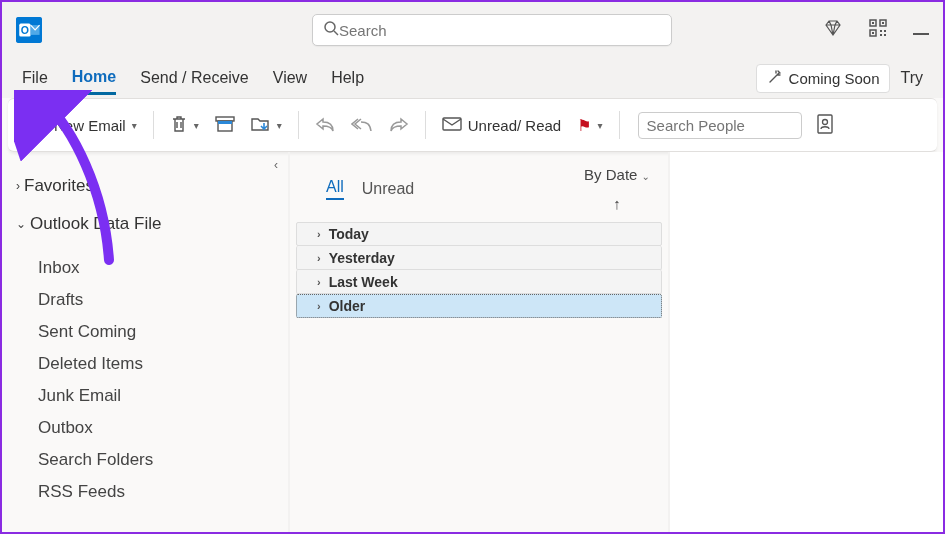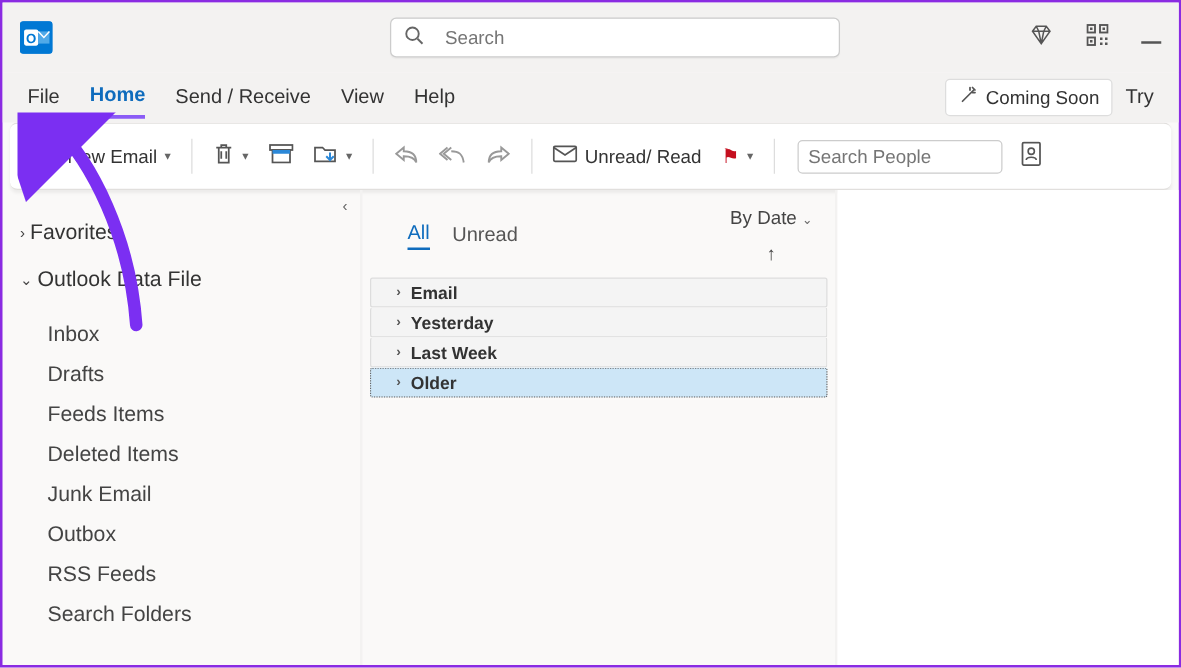--- a/index.html
+++ b/index.html
@@ -4,29 +4,29 @@
 <style>
 * { box-sizing: border-box; margin: 0; padding: 0; font-family: 'Segoe UI', Arial, sans-serif; }
 body { width: 945px; height: 534px; border: 2px solid #8a2be2; background: #faf9f8; overflow: hidden; position: relative; }
 
 
 .titlebar { height: 56px; display: flex; align-items: center; padding: 0 14px; background: #f3f2f1; }
 .app-logo { width: 26px; height: 26px; background: #0078d4; border-radius: 3px; display: flex; align-items: center; justify-content: center; }
 .app-logo svg { width: 26px; height: 26px; }
 .search-wrap { margin-left: 270px; }
 .search-box { display: flex; align-items: center; width: 360px; height: 32px; background: #fff; border: 1px solid #ccc; border-radius: 5px; padding: 0 10px; box-shadow: 0 1px 1px rgba(0,0,0,.04); }
-.search-box input { border: none; outline: none; width: 100%; font-size: 15px; color: #a21caf; background: transparent; margin-left: 17px; }
+.search-box input { border: none; outline: none; width: 100%; font-size: 15px; color: #a21caf; background: transparent; }
 .title-right { margin-left: auto; display: flex; align-items: center; gap: 26px; }
 .tb-icon { color: #555; }
 .win-min { width: 16px; height: 2px; background: #555; margin-top: 8px; }
 
 
 .menubar { height: 40px; display: flex; align-items: center; padding: 0 20px; background: #f3f2f1; font-size: 16px; color: #333; }
 .menubar .tab { margin-right: 24px; padding: 6px 0; cursor: pointer; }
-.menubar .tab.active { color: #0f6cbd; font-weight: 600; border-bottom: 3px solid #8b5cf6; }
+.menubar .tab.active { color: #0f6cbd; font-weight: 600; border-bottom: 3px solid #0369a1; }
 .menubar-right { margin-left: auto; display: flex; align-items: center; gap: 10px; }
 .coming-soon { display: flex; align-items: center; gap: 6px; background: #fff; border: 1px solid #ddd; border-radius: 4px; padding: 4px 10px; font-size: 15px; }
 
 
 .toolbar { height: 54px; background: #fff; border-top: 1px solid #e1dfdd; border-bottom: 1px solid #e1dfdd; display: flex; align-items: center; padding: 0 10px; box-shadow: 0 2px 3px rgba(0,0,0,.06); border-radius: 6px; margin: 0 6px; }
 .tb-btn { display: flex; align-items: center; gap: 6px; padding: 6px 8px; cursor: pointer; font-size: 15px; color: #333; }
 .sep { width: 1px; height: 28px; background: #ddd; margin: 0 8px; }
 .chev { font-size: 10px; color: #666; }
 .flag-red { color: #c50f1f; font-size: 16px; }
 .search-people { margin-left: 10px; display: flex; align-items: center; background: #fff; border: 1px solid #ccc; border-radius: 4px; padding: 4px 8px; width: 164px; }
@@ -225,40 +225,40 @@
     <div class="tree-head">
       <span class="caret">›</span>
       <span>Favorites</span>
     </div>
     <div class="tree-head">
       <span class="caret">⌄</span>
       <span>Outlook Data File</span>
     </div>
     <div class="tree-item">Inbox</div>
     <div class="tree-item">Drafts</div>
-    <div class="tree-item">Feeds Items</div>
+    <div class="tree-item">Sent Coming</div>
     <div class="tree-item">Deleted Items</div>
     <div class="tree-item">Junk Email</div>
     <div class="tree-item">Outbox</div>
+    <div class="tree-item">Search Folders</div>
     <div class="tree-item">RSS Feeds</div>
-    <div class="tree-item">Search Folders</div>
   </div>
 
   <div class="msglist">
     <div class="msglist-header">
       <span class="filter-all">All</span>
       <span class="filter-unread">Unread</span>
       <div class="sort-group">
         <span><span>By Date</span> <span class="chev">⌄</span></span>
         <span>↑</span>
       </div>
     </div>
     <div class="group-row">
       <span class="gcaret">›</span>
-      <span>Email</span>
+      <span>Today</span>
     </div>
     <div class="group-row">
       <span class="gcaret">›</span>
       <span>Yesterday</span>
     </div>
     <div class="group-row">
       <span class="gcaret">›</span>
       <span>Last Week</span>
     </div>
     <div class="group-row selected">

